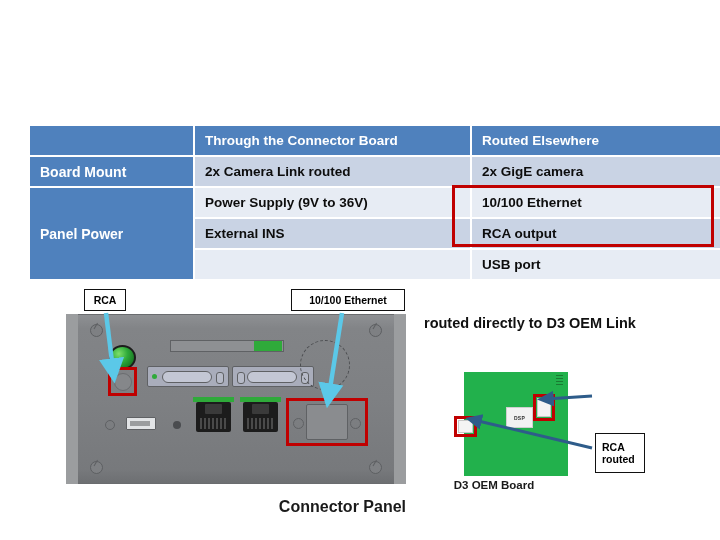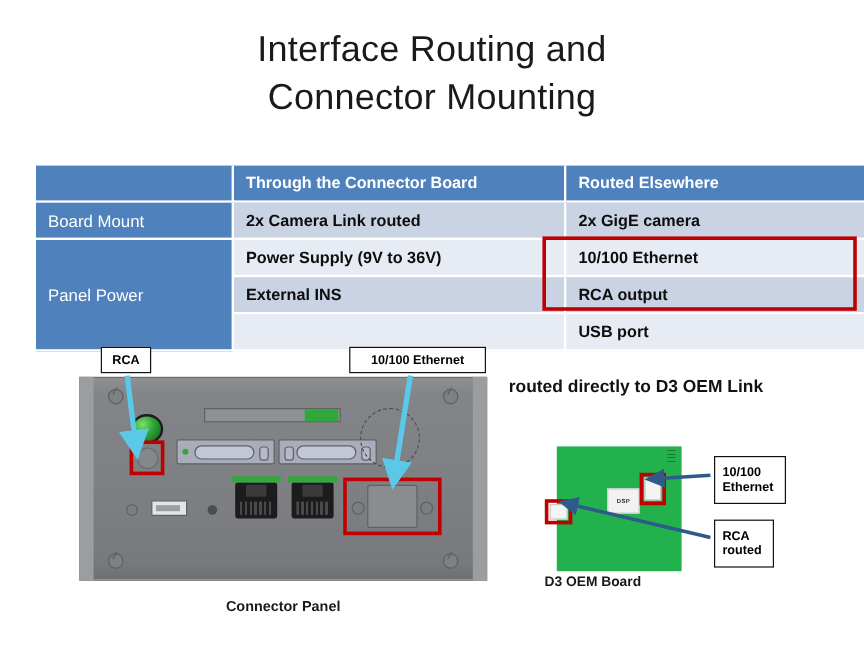--- a/index.html
+++ b/index.html
@@ -11,31 +11,31 @@
   .slide{position:absolute;inset:0;}
 
   
   .title{
     position:absolute;left:0;top:22px;width:720px;text-align:center;
     font-size:30px;line-height:1.32;color:#1a1a1a;font-weight:400;
     letter-spacing:.2px;
   }
 
   
-  .table-wrap{position:absolute;left:30px;top:138px;width:654px;}
+  .table-wrap{position:absolute;left:30px;top:126px;width:654px;}
   table.routing{border-collapse:separate;border-spacing:0 0;width:654px;
     table-layout:fixed;font-size:13px;}
   table.routing td{vertical-align:middle;padding:0 10px;height:29px;
     border-bottom:2px solid #ffffff;border-right:2px solid #ffffff;}
   .col-a{width:143px;}
   .col-b{width:255px;}
   .col-c{width:256px;}
   .hdr{background:#4F81BD;color:#ffffff;font-weight:bold;font-size:13.5px;}
   .hdr-blank{background:#4F81BD;}
-  .lbl-cell{background:#4F81BD;color:#ffffff;font-weight:normal;font-size:14px;}
+  .lbl-cell{background:#4F81BD;color:#ffffff;font-weight:bold;font-size:14px;}
   .band-dark{background:#C9D3E4;}
   .band-light{background:#E7ECF4;}
   .cell-txt{font-size:13.5px;color:#0d0d0d;font-weight:bold;}
 
   
   .red-outline{
     position:absolute;border:3px solid #C00000;pointer-events:none;
     left:422px;top:59px;width:262px;height:62px;box-sizing:border-box;
   }
 
@@ -120,22 +120,22 @@
   .eth-cut{
     position:absolute;left:228px;top:90px;width:42px;height:36px;
     border:1.2px solid #5f6164;background:#8a8c8f;box-sizing:border-box;border-radius:2px;
   }
   .eth-cut:before,.eth-cut:after{content:"";position:absolute;top:13px;width:9px;height:9px;
     border:1.2px solid #5f6164;border-radius:50%;}
   .eth-cut:before{left:-14px;}
   .eth-cut:after{right:-14px;}
   .red-box{position:absolute;border:3px solid #C00000;box-sizing:border-box;}
   .panel-caption{
-    position:absolute;left:66px;top:498px;width:340px;text-align:center;
-    font-size:12px;font-weight:bold;color:#1a1a1a;
+    position:absolute;left:66px;top:498px;width:340px;text-align:right;
+    font-size:16px;font-weight:bold;color:#1a1a1a;
   }
 
   
   .arrow-svg{position:absolute;left:0;top:0;width:720px;height:540px;
     pointer-events:none;overflow:visible;}
 
   
   .bullet{
     position:absolute;left:424px;top:314px;width:290px;
     font-size:14.5px;line-height:1.36;color:#111;font-weight:bold;
@@ -160,24 +160,20 @@
   .board-caption{
     position:absolute;left:424px;top:478px;width:140px;text-align:center;
     font-size:11.5px;font-weight:bold;color:#1a1a1a;line-height:1.22;
   }
 </style>
 </head>
 <body>
 
 <div class="slide">
 
-  <div class="title">
-    <div>Interface Routing and</div>
-    <div>Connector Mounting</div>
-  </div>
 
   <div class="table-wrap">
     <table class="routing">
       <tbody>
           <tr>
         <td class="col-a hdr-blank"></td>
         <td class="col-b hdr">Through the Connector Board</td>
         <td class="col-c hdr">Routed Elsewhere</td>
       </tr>
       <tr>
@@ -262,24 +258,20 @@
     <div class="dsp-chip">DSP</div>
     <div class="board-comp comp-eth"></div>
     <div class="board-comp comp-rca"></div>
     <div class="red-box" style="left:69px;top:22px;width:22px;height:27px;"></div>
     <div class="red-box" style="left:-10px;top:44px;width:23px;height:21px;"></div>
   </div>
   <div class="board-caption">
     <div>D3 OEM Board</div>
   </div>
 
-  <div class="callout" style="left:595px;top:380px;width:60px;height:40px;flex-direction:column;align-items:flex-start;justify-content:center;padding-left:6px;">
-    <span>10/100</span>
-    <span>Ethernet</span>
-  </div>
   <div class="callout" style="left:595px;top:433px;width:50px;height:40px;flex-direction:column;align-items:flex-start;justify-content:center;padding-left:6px;">
     <span>RCA</span>
     <span>routed</span>
   </div>
 
   <svg class="arrow-svg" viewBox="0 0 720 540">
     <defs>
       <marker id="cyanhead" markerWidth="6" markerHeight="6" refX="2.6" refY="3" orient="auto" markerUnits="strokeWidth">
         <path d="M0,0.2 L5.6,3 L0,5.8 z" fill="#5BC8E8"></path>
       </marker>

